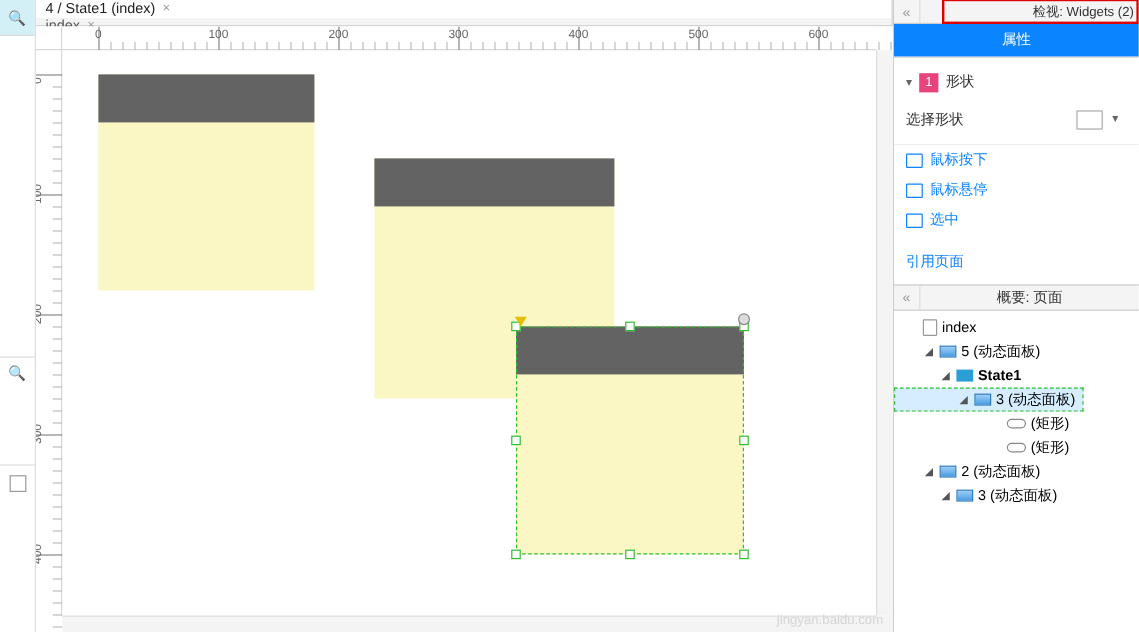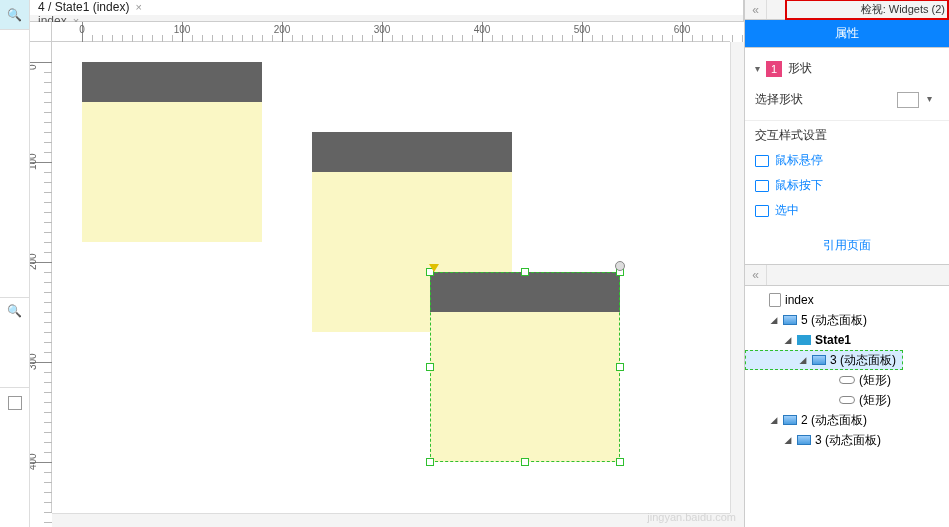--- a/index.html
+++ b/index.html
@@ -60,21 +60,21 @@
 .prop-row { display:flex; align-items:center; gap:6px; padding:4px 0;}
 .badge { background:#e8437c; color:#fff; width:16px; height:16px; display:flex; align-items:center; justify-content:center; font-size:11px;}
 .caret { color:#666; font-size:10px;}
 .sel-shape { border:1px solid #aaa; width:22px; height:16px; display:inline-block; position:relative;}
 .sel-shape::after { content:"▾"; position:absolute; right:-14px; top:0; font-size:10px; color:#666;}
 
 .section-title { padding:6px 10px 4px; color:#333;}
 .ia-list { padding:0 10px 8px;}
 .ia-item { display:flex; align-items:center; gap:6px; padding:4px 0; color:#0a84ff; cursor:pointer;}
 .ia-ico { width:14px; height:12px; border:1px solid #0a84ff; border-radius:1px; }
-.ref { padding:6px 10px 10px; color:#0a84ff; cursor:pointer;text-align:center;}
+.ref { padding:6px 10px 10px; color:#0a84ff; cursor:pointer;}
 .ref-label { display:inline-block; }
 
 .outline-hdr { height:22px; background:#f4f4f4; border-top:1px solid #ccc; border-bottom:1px solid #ccc; display:flex; align-items:center; position:relative;}
 .outline-hdr .min2 { width:22px; height:100%; display:flex; align-items:center; justify-content:center; color:#999; border-right:1px solid #ddd; cursor:pointer;}
 .outline-hdr .title { flex:1; text-align:center; color:#333;}
 
 .outline { flex:1; overflow:auto; padding:4px 0;}
 .node { display:flex; align-items:center; height:20px; gap:4px; padding-right:6px; cursor:pointer; white-space:nowrap;}
 .node.sel { background:#d6ecff;}
 .indent { display:inline-block; height:1px;}
@@ -298,41 +298,41 @@
       <span>形状</span>
     </div>
     <div class="prop-row" style="margin-top:6px;">
       <span>选择形状</span>
       <span style="flex:1"></span>
       <span class="sel-shape"></span>
       <span style="width:14px"></span>
     </div>
   </div>
 
-  <div class="section-title">交互样式设置</div>
   <div class="ia-list" id="ia-list">
       <div class="ia-item">
         <span class="ia-ico"></span>
-        <span>鼠标悬停</span>
+        <span>鼠标按下</span>
       </div>
       <div class="ia-item">
         <span class="ia-ico"></span>
-        <span>鼠标按下</span>
+        <span>鼠标悬停</span>
       </div>
       <div class="ia-item">
         <span class="ia-ico"></span>
         <span>选中</span>
       </div>
     </div>
   <div class="ref">
     <span class="ref-label">引用页面</span>
   </div>
 
   <div class="outline-hdr">
     <div class="min2">«</div>
+    <span class="title">概要: 页面</span>
   </div>
   <div class="outline" id="outline">
       <div class="node">
         <span class="indent" style="width: 6px;"></span>
         <span class="tw"></span>
         <span class="ico-page"></span>
         <span>index</span>
       </div>
       <div class="node">
         <span class="indent" style="width: 20px;"></span>

